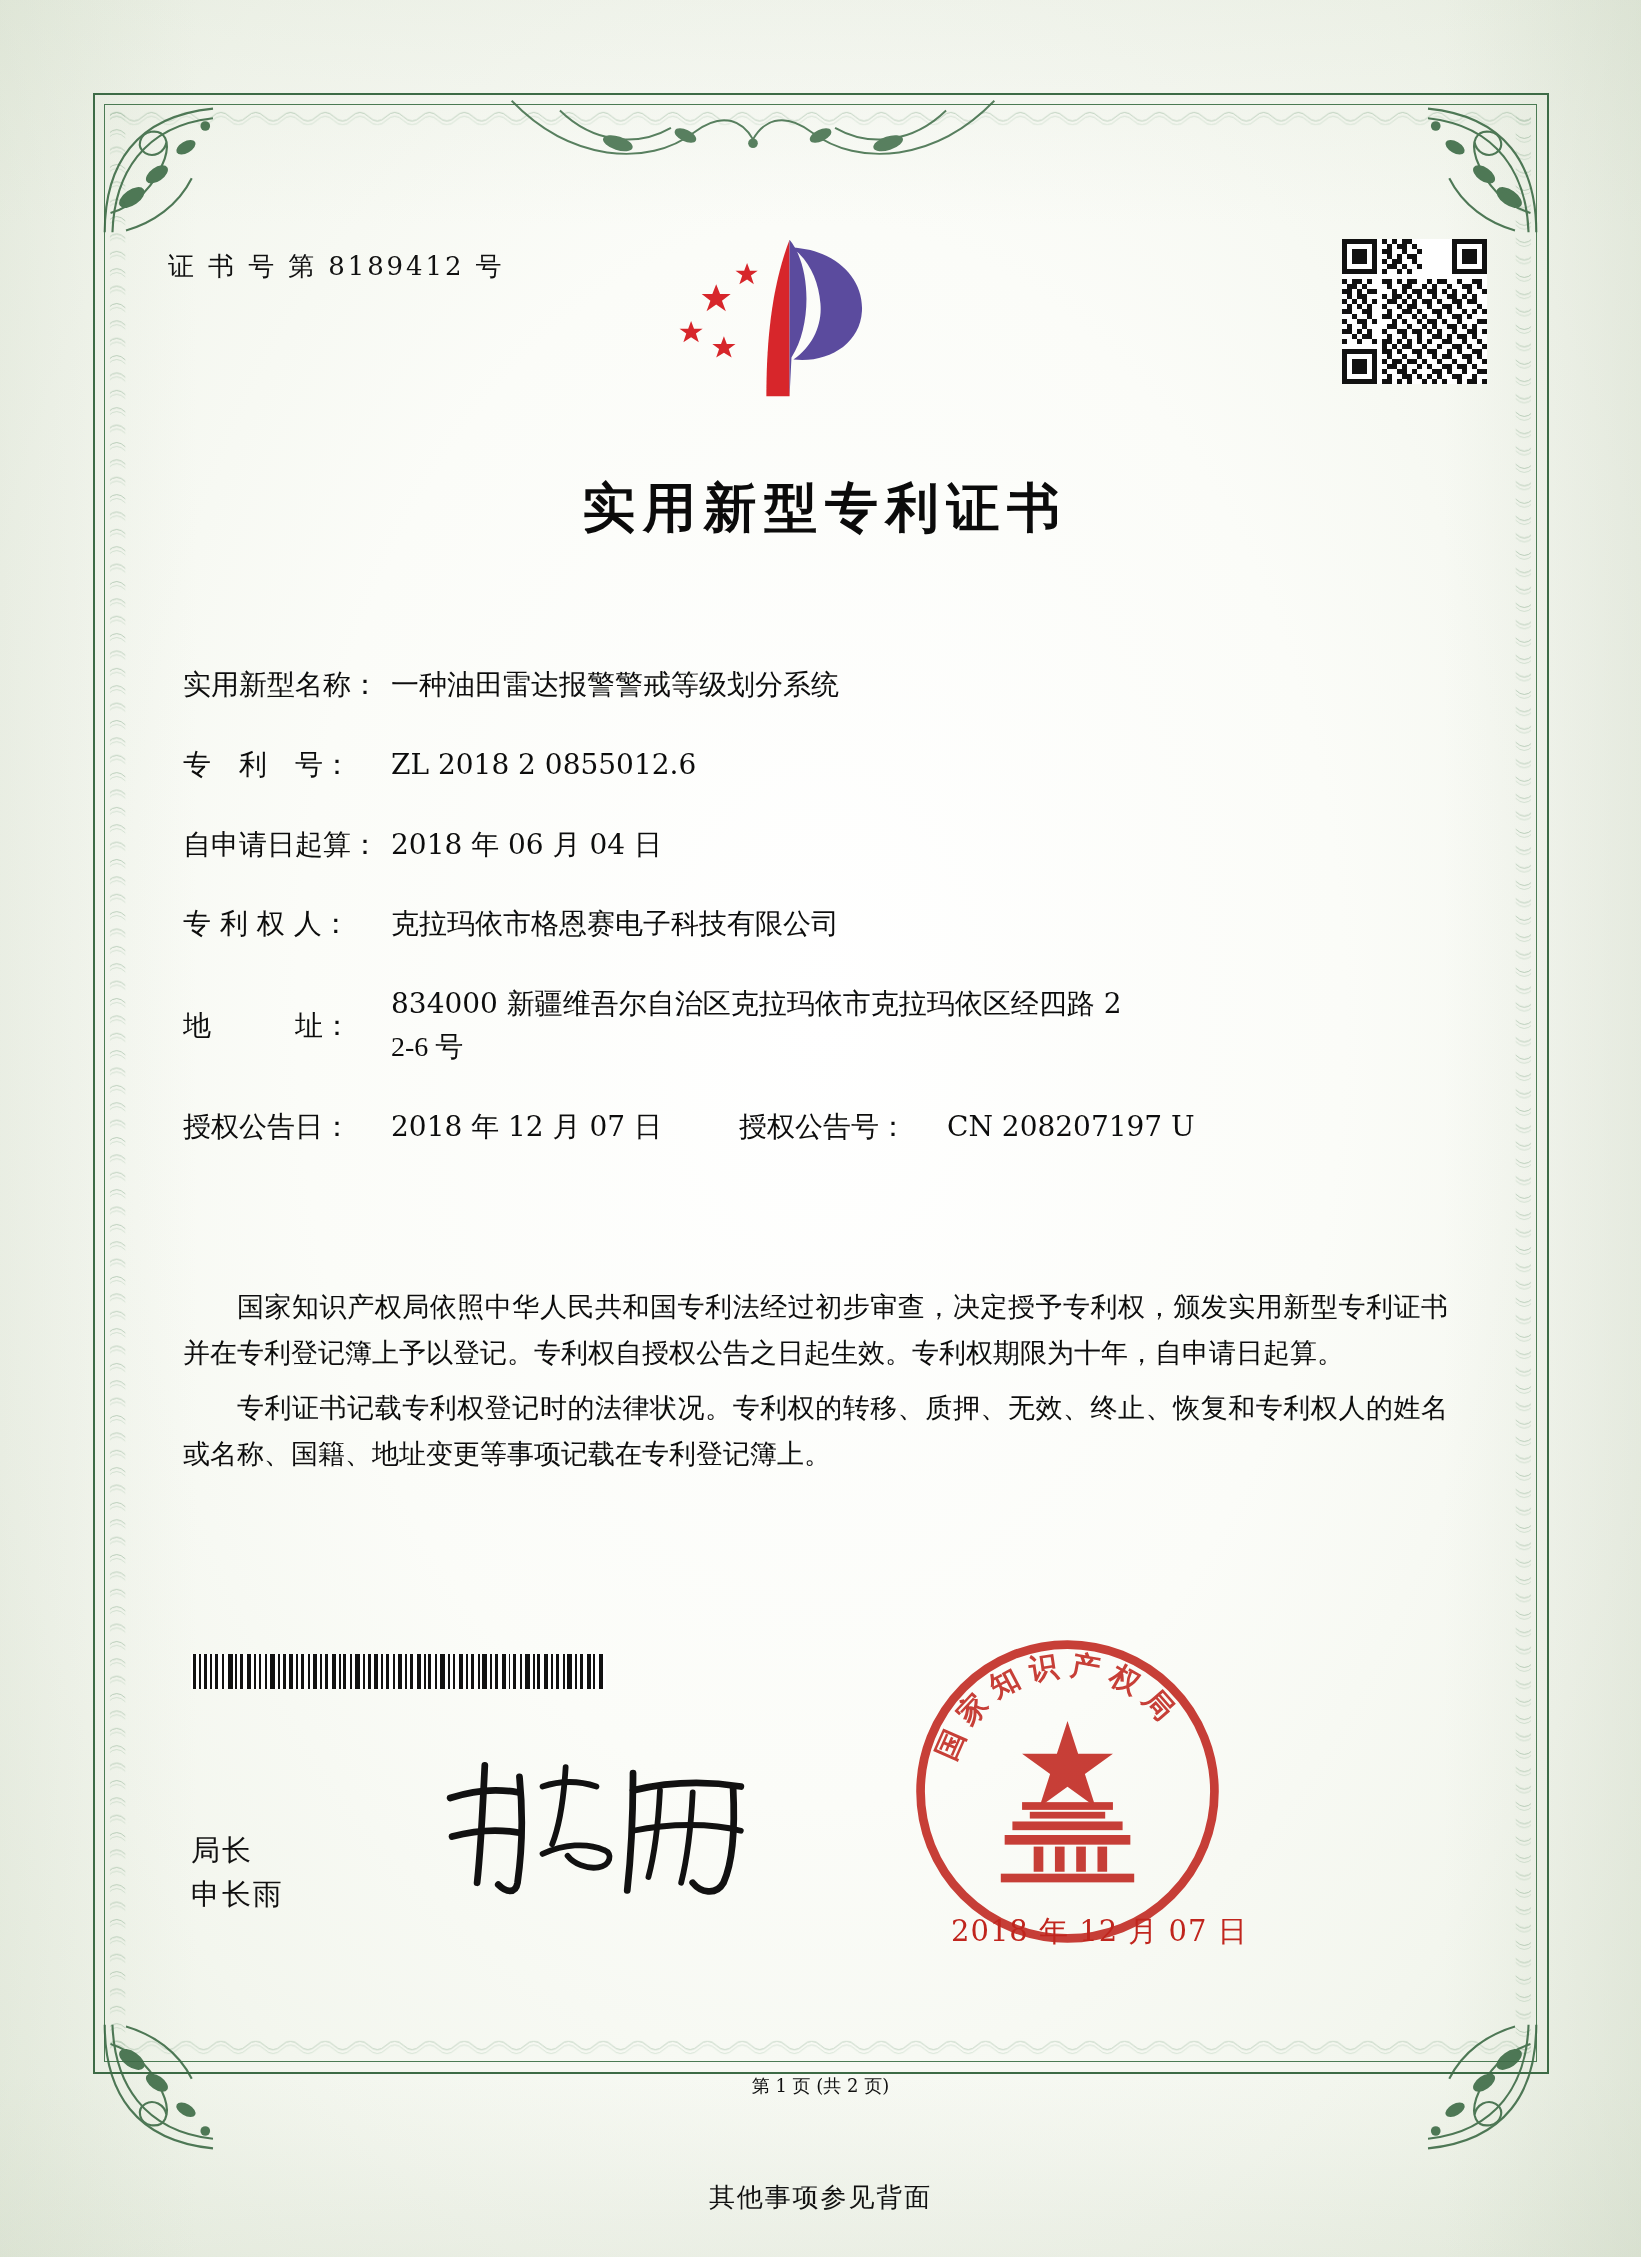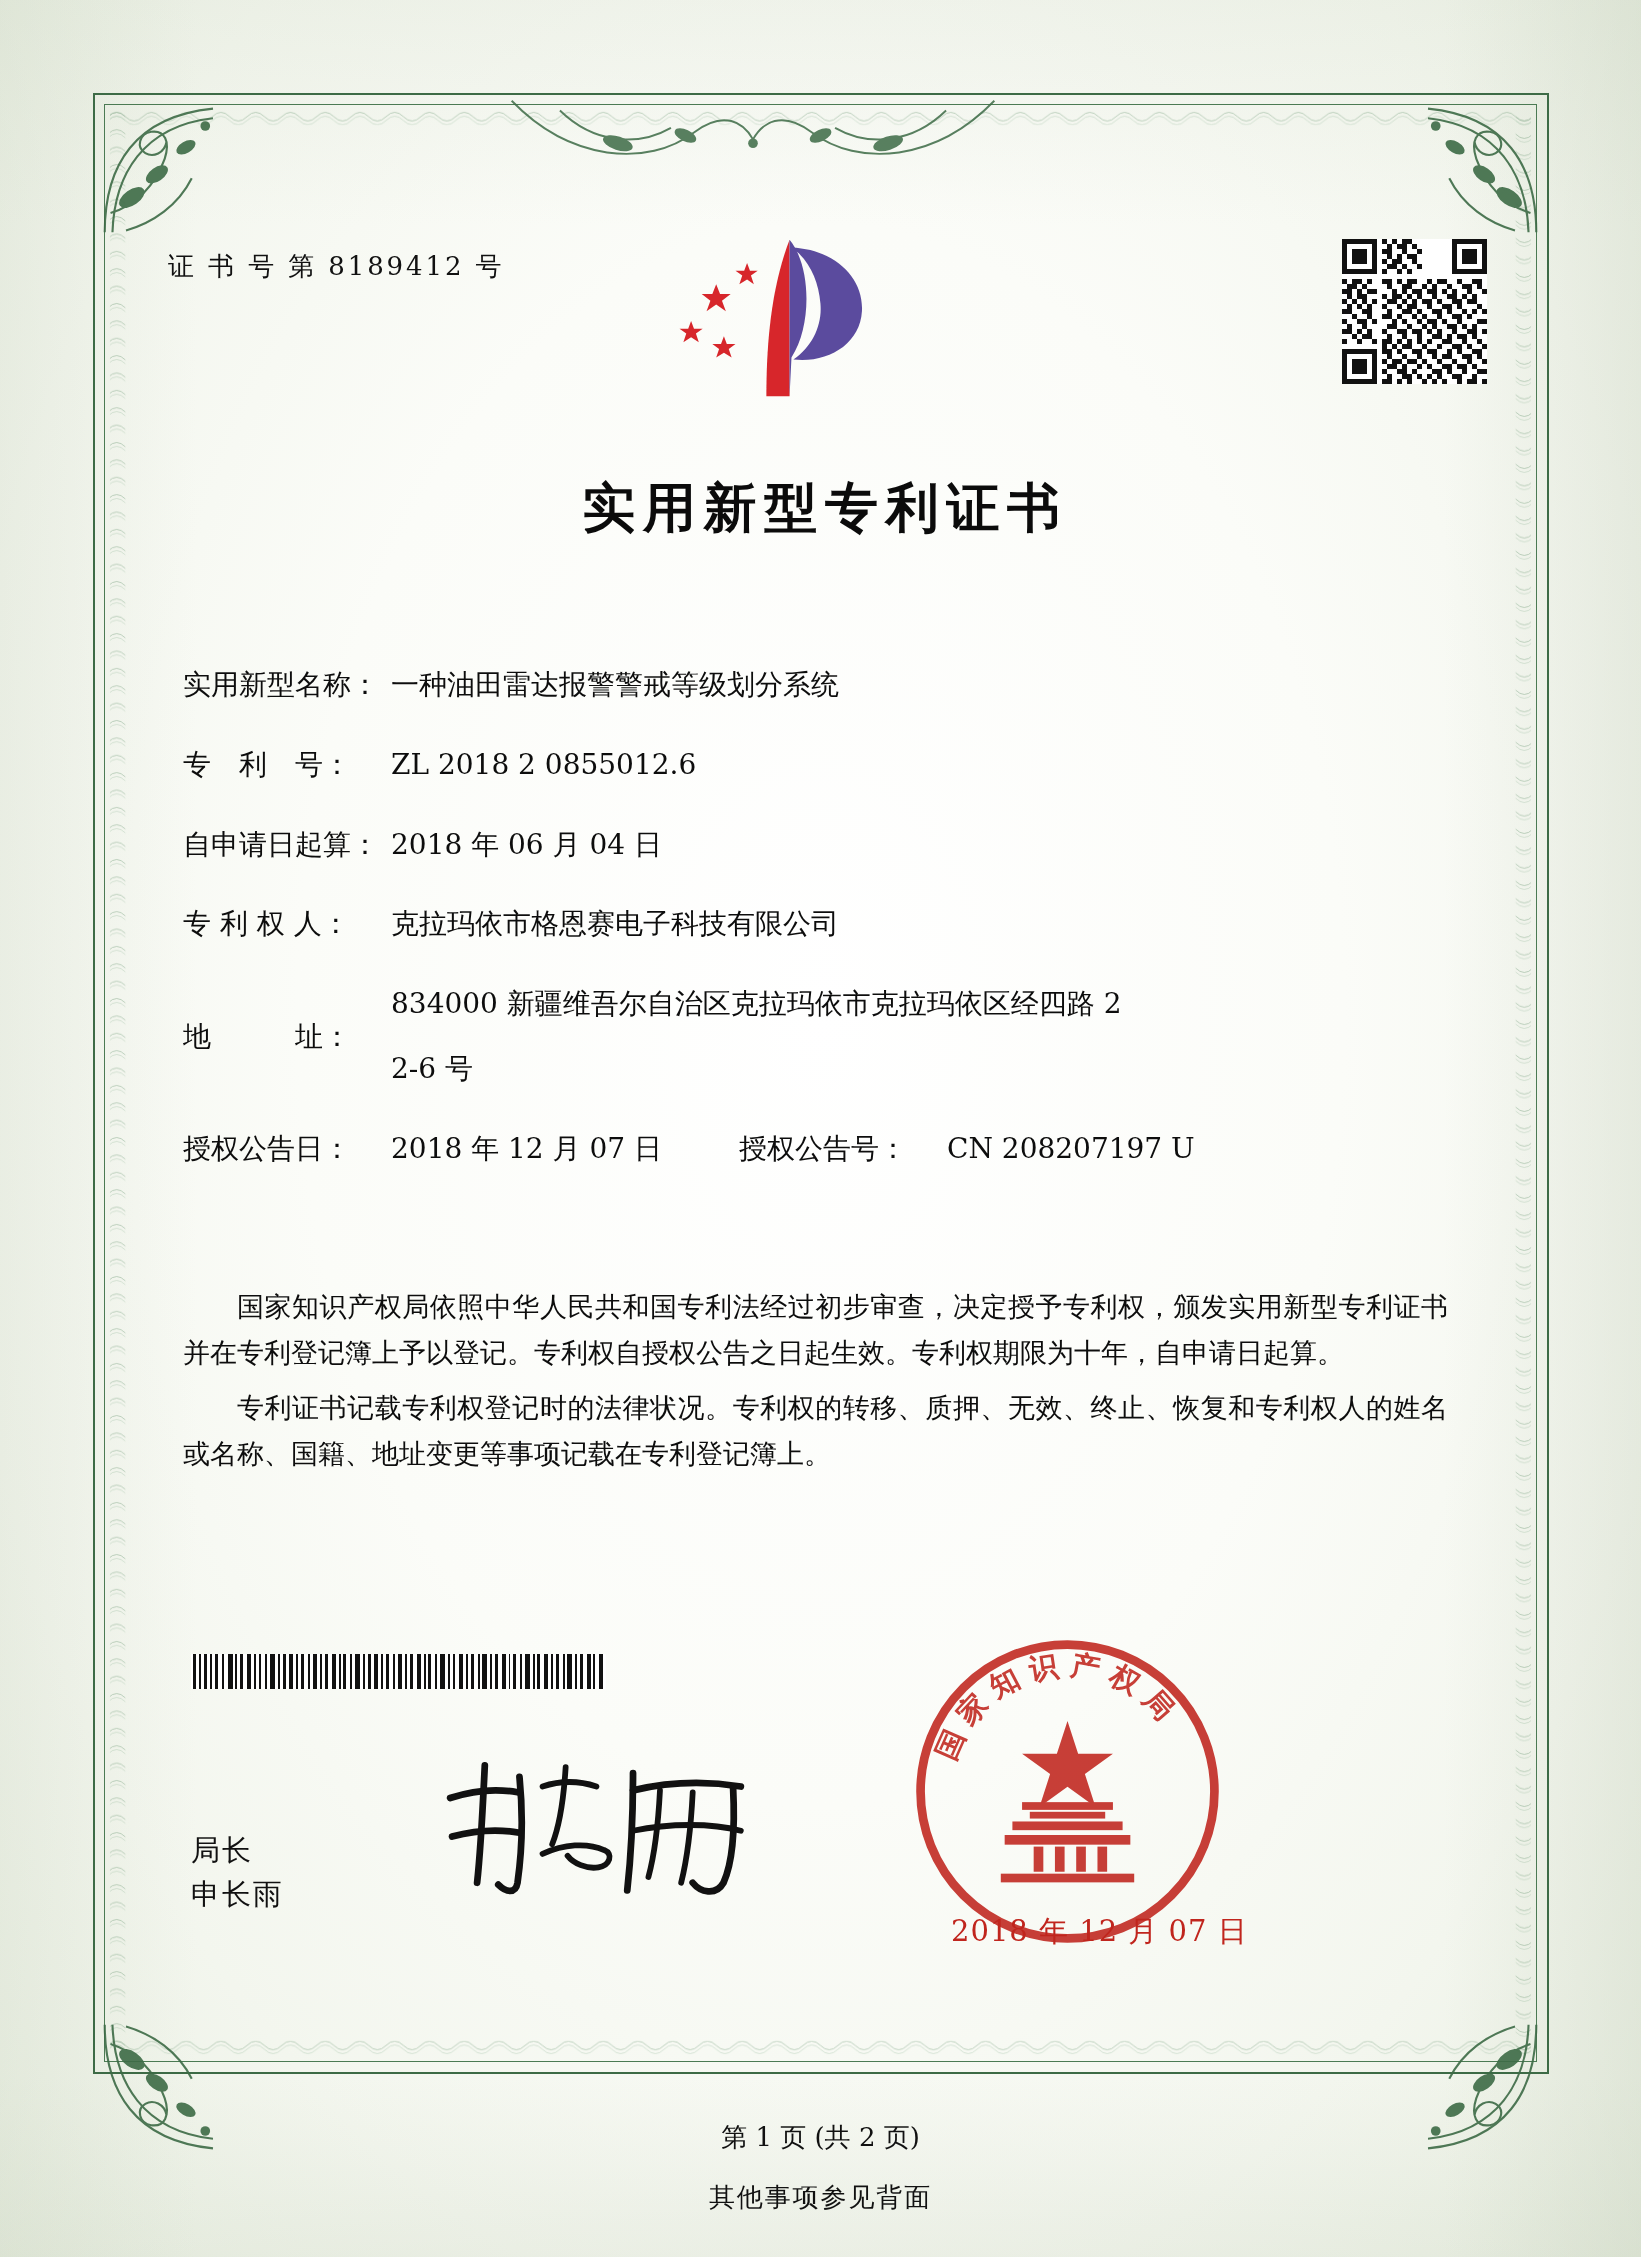--- a/index.html
+++ b/index.html
@@ -133,21 +133,22 @@
   .field-label {
     width: 208px;
     flex: none;
     white-space: pre;
   }
   .field-value {
     flex: 1;
   }
   .field-value .line2 {
     display: block;
-    margin-top: 27px;
+    margin-top: 5px;
+    font-family: Liberation Serif, serif;
   }
   .field-row.pair .field-label { width: 208px; }
   .field-row.pair .second-label {
     width: 208px;
     flex: none;
     white-space: pre;
     margin-left: 77px;
   }
   .field-row.pair .second-value { flex: none; }
 
@@ -213,23 +214,22 @@
     letter-spacing: 1px;
   }
 
   .page-num {
     position: absolute;
     left: 0;
     right: 0;
     top: 2074px;
     text-align: center;
     font-family: "DejaVu Serif", "Liberation Serif", serif;
-    font-size: 26px;
+    font-size: 18px;
     color: #111;
-    margin-top: 46px;
   }
 
   .footer-note {
     position: absolute;
     left: 0;
     right: 0;
     top: 2180px;
     text-align: center;
     font-family: "DejaVu Serif", "Liberation Serif", serif;
     font-size: 26px;

